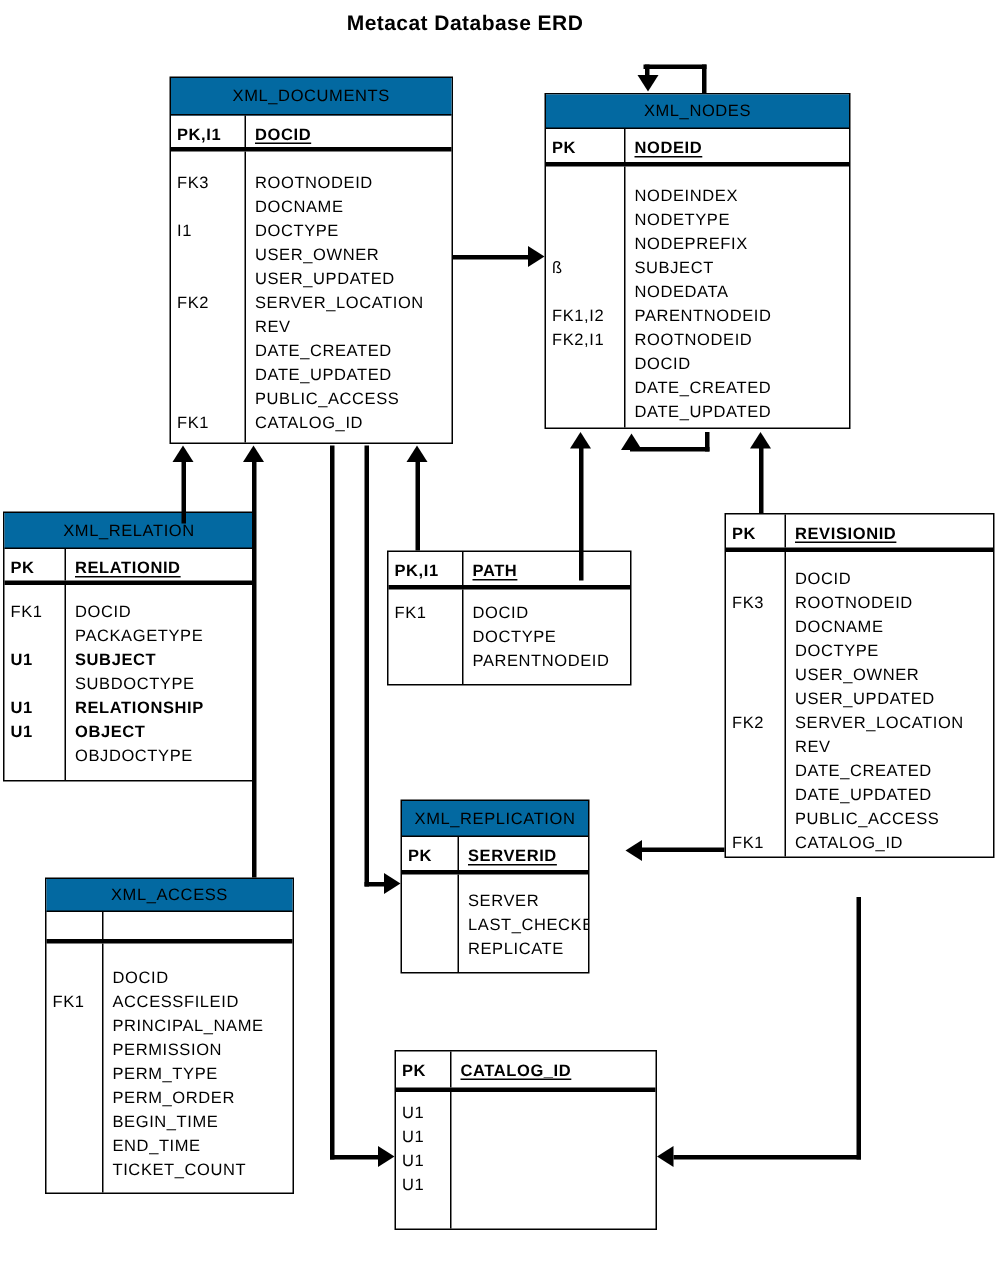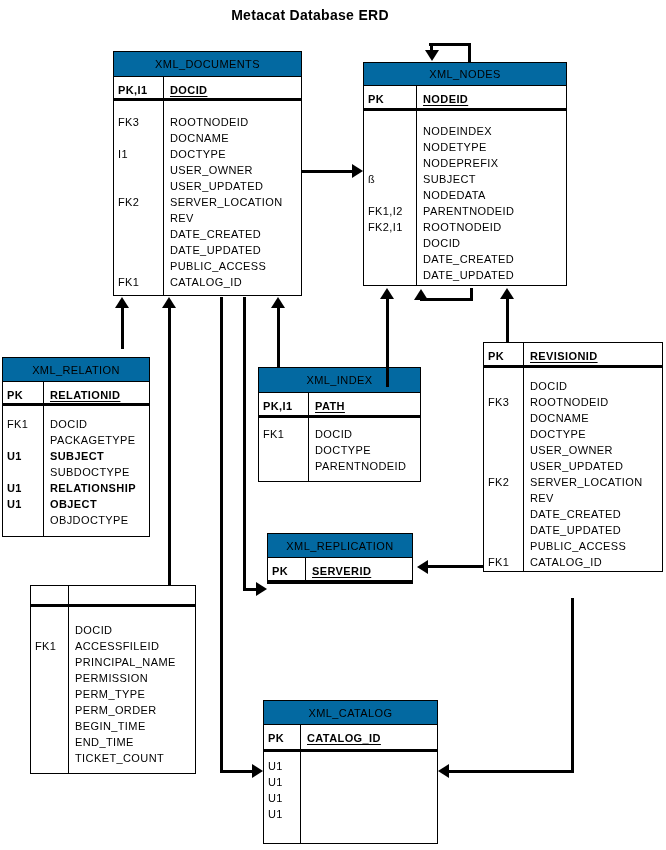--- a/index.html
+++ b/index.html
@@ -105,21 +105,21 @@
           <div class="line">NODEDATA</div>
           <div class="line">PARENTNODEID</div>
           <div class="line">ROOTNODEID</div>
           <div class="line">DOCID</div>
           <div class="line">DATE_CREATED</div>
           <div class="line">DATE_UPDATED</div>
         </div>
       </div>
   </div>
 
-  <div class="erd-table" style="left:2px;top:357px;width:148px">
+  <div class="erd-table" style="left:2px;top:341px;width:168px">
     <div class="t-header" style="height:23px">XML_RELATION</div>
     <div class="t-keys" style="height:21px">
         <div class="col-l" style="width:41px">
           <div class="line b">PK</div>
         </div>
         <div class="col-r">
           <div class="line b">RELATIONID</div>
         </div>
       </div>
     <div class="t-body" style="height:130px;--pt:10px">
@@ -138,21 +138,20 @@
           <div class="line b">SUBJECT</div>
           <div class="line">SUBDOCTYPE</div>
           <div class="line b">RELATIONSHIP</div>
           <div class="line b">OBJECT</div>
           <div class="line">OBJDOCTYPE</div>
         </div>
       </div>
   </div>
 
   <div class="erd-table" style="left:258px;top:367px;width:163px">
-    <div class="t-header" style="height:24px">XML_INDEX</div>
     <div class="t-keys" style="height:22px">
         <div class="col-l" style="width:50px">
           <div class="line b">PK,I1</div>
         </div>
         <div class="col-r">
           <div class="line b">PATH</div>
         </div>
       </div>
     <div class="t-body" style="height:63px;--pt:8px">
         <div class="col-l" style="width:50px">
@@ -203,20 +202,21 @@
           <div class="line">REV</div>
           <div class="line">DATE_CREATED</div>
           <div class="line">DATE_UPDATED</div>
           <div class="line">PUBLIC_ACCESS</div>
           <div class="line">CATALOG_ID</div>
         </div>
       </div>
   </div>
 
   <div class="erd-table" style="left:30px;top:585px;width:166px">
+    <div class="t-header" style="height:21px">XML_ACCESS</div>
     <div class="t-keys" style="height:18px">
         <div class="col-l" style="width:38px"></div>
         <div class="col-r"></div>
       </div>
     <div class="t-body" style="height:166px;--pt:15px">
         <div class="col-l" style="width:38px">
           <div class="line"></div>
           <div class="line">FK1</div>
           <div class="line"></div>
           <div class="line"></div>
@@ -233,34 +233,45 @@
           <div class="line">PERMISSION</div>
           <div class="line">PERM_TYPE</div>
           <div class="line">PERM_ORDER</div>
           <div class="line">BEGIN_TIME</div>
           <div class="line">END_TIME</div>
           <div class="line">TICKET_COUNT</div>
         </div>
       </div>
   </div>
 
-  <div class="erd-table" style="left:267px;top:533px;width:146px">
+  <div class="erd-table" style="left:267px;top:533px;width:126px">
     <div class="t-header" style="height:23px">XML_REPLICATION</div>
     <div class="t-keys" style="height:22px">
         <div class="col-l" style="width:38px">
           <div class="line b">PK</div>
         </div>
         <div class="col-r">
           <div class="line b">SERVERID</div>
         </div>
       </div>
+    <div class="t-body" style="height:65px;--pt:10px">
+        <div class="col-l" style="width:38px">
+          <div class="line"></div>
+          <div class="line"></div>
+          <div class="line"></div>
+        </div>
+        <div class="col-r">
+          <div class="line">SERVER</div>
+          <div class="line">LAST_CHECKED</div>
+          <div class="line">REPLICATE</div>
+        </div>
+      </div>
   </div>
 
   <div class="erd-table" style="left:263px;top:700px;width:175px">
-    <div class="t-header" style="height:23px">XML_CATALOG</div>
     <div class="t-keys" style="height:24px">
         <div class="col-l" style="width:37px">
           <div class="line b">PK</div>
         </div>
         <div class="col-r">
           <div class="line b">CATALOG_ID</div>
         </div>
       </div>
     <div class="t-body" style="height:91px;--pt:6px">
         <div class="col-l" style="width:37px">

